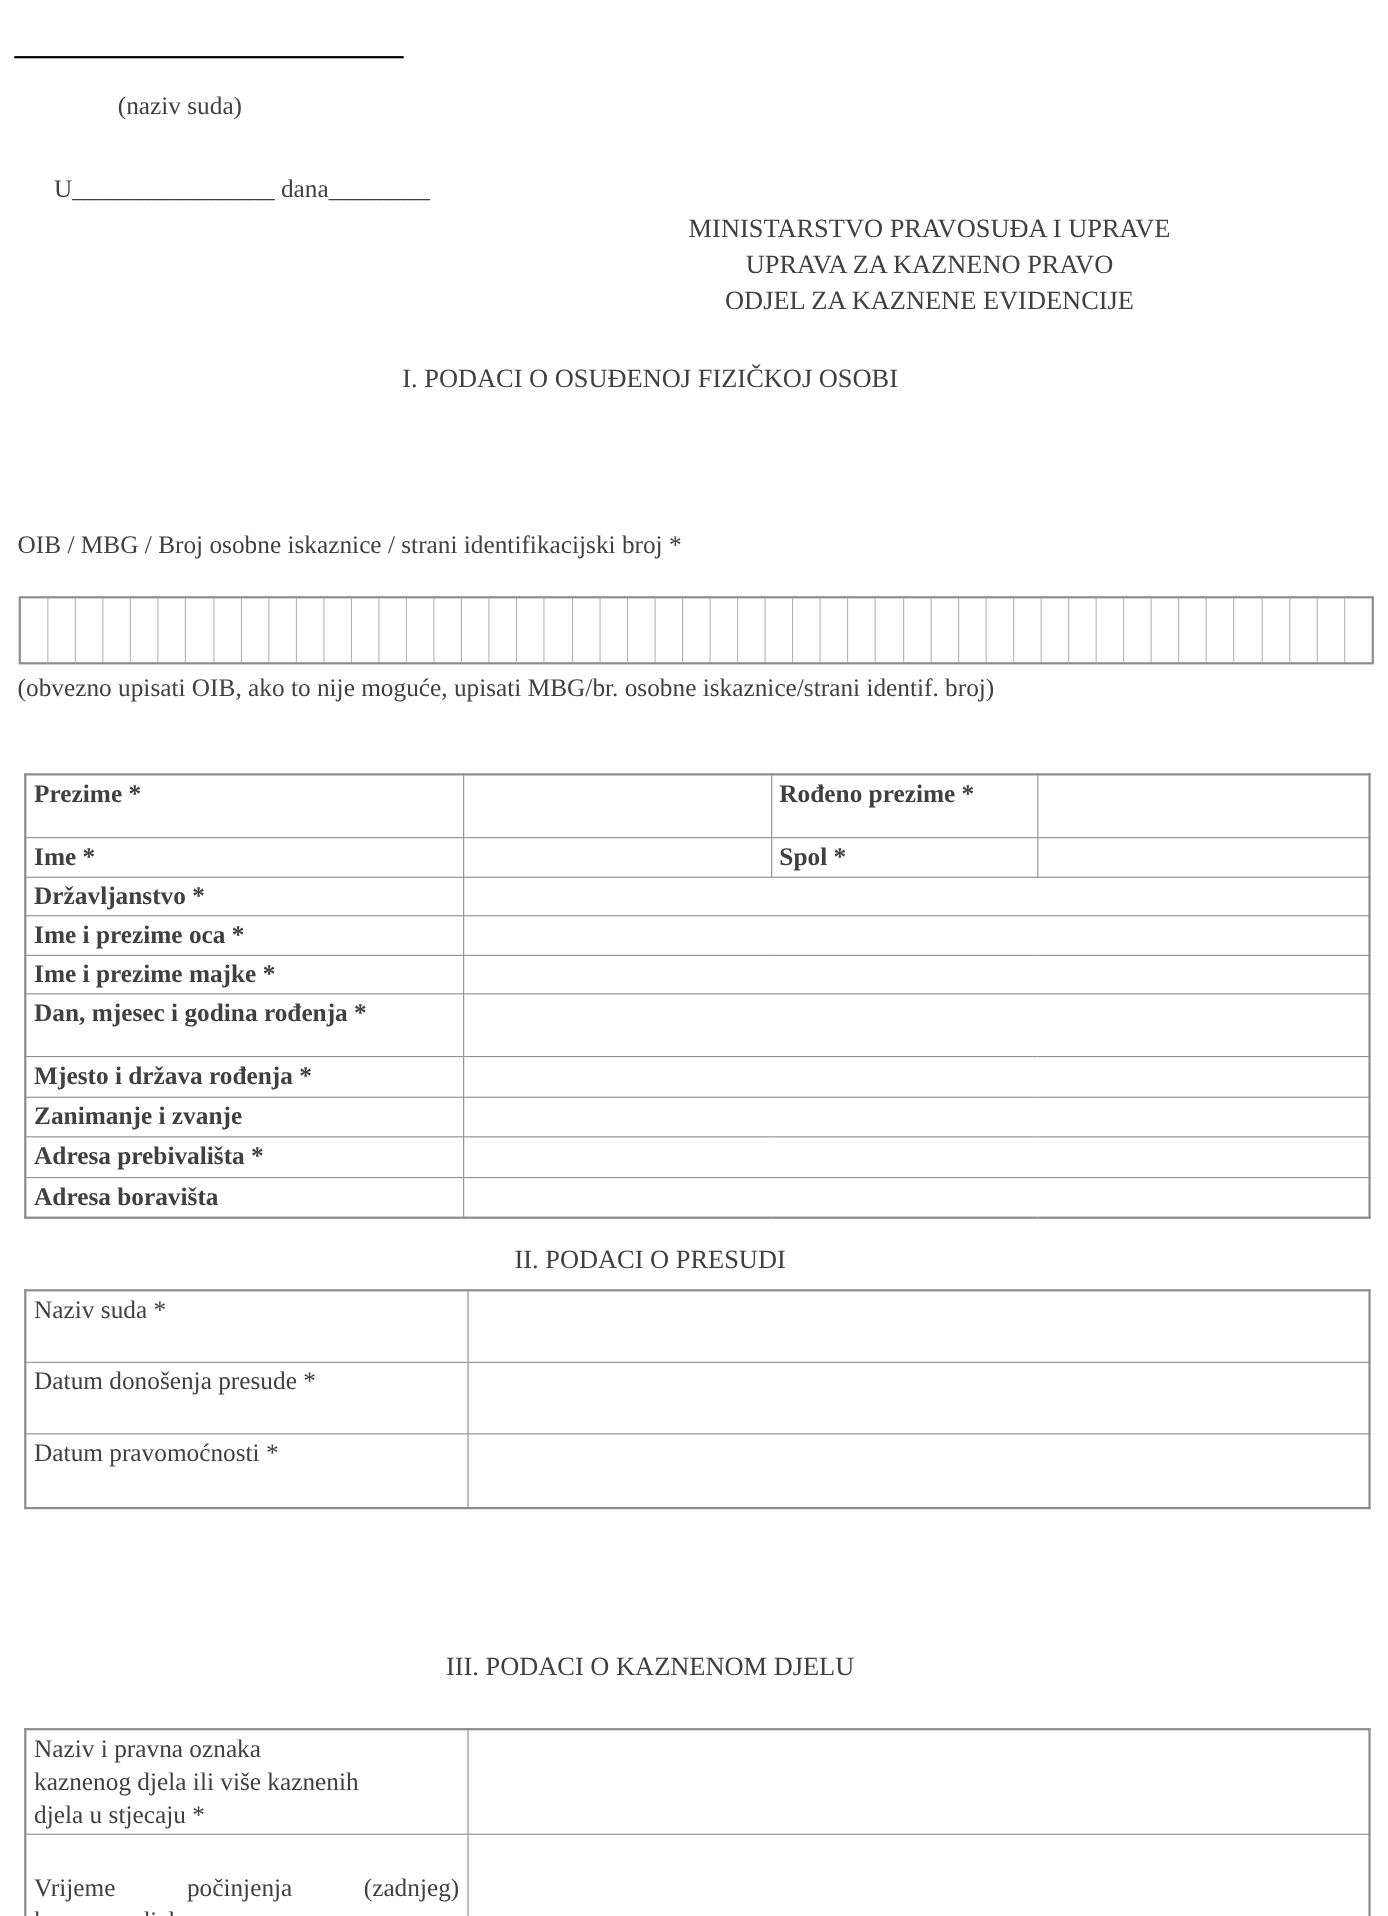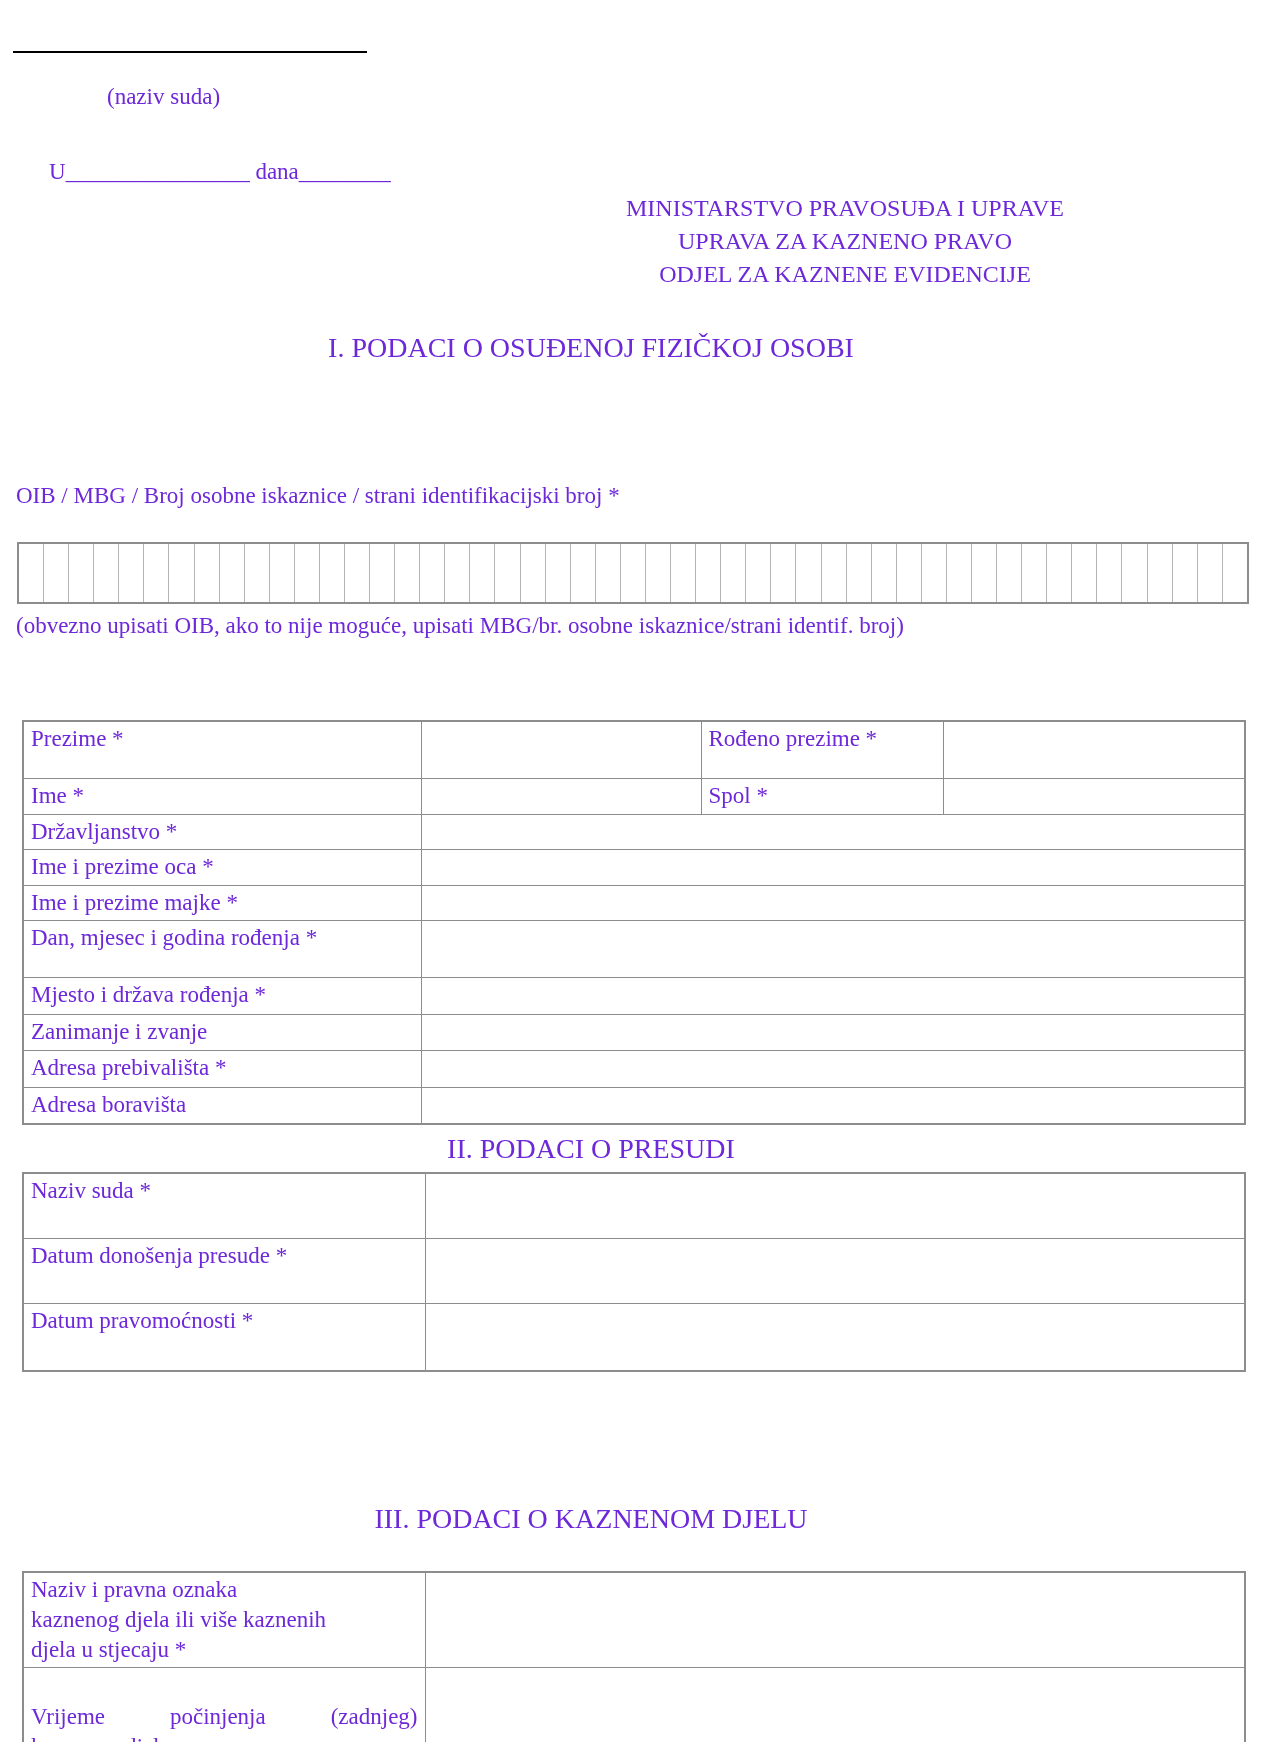--- a/index.html
+++ b/index.html
@@ -2,40 +2,40 @@
 <html><head>
 <meta charset="utf-8">
 <style>
   html,body{margin:0;padding:0;background:#fff;}
   .page{
     position:relative;
     width:1262px;
     height:1742px;
     background:#fff;
     font-family:"Liberation Serif","DejaVu Serif",serif;
-    color:#6d28d9;
+    color:#404040;
     font-size:23px;
     line-height:1.3;
     overflow:hidden;
   }
   .rule-top{position:absolute;left:13px;top:51px;width:354px;border-top:2px solid #000;}
   .naziv{position:absolute;left:107px;top:82px;}
   .place-date{position:absolute;left:16px;top:157px;white-space:pre;margin-left:33px;}
   .ministry{position:absolute;left:595px;top:192px;width:500px;text-align:center;line-height:33px;font-size:24px;font-family:Liberation Serif, serif;}
-  .title{position:absolute;left:22px;width:1138px;text-align:center;font-size:28px;}
+  .title{position:absolute;left:22px;width:1138px;text-align:center;font-size:24px;}
   #title1{top:330px;}
   #title2{top:1131px;}
   #title3{top:1501px;}
   .oib-label{position:absolute;left:16px;top:481px;}
   .oib-grid{position:absolute;left:17px;top:542px;width:1228px;height:58px;display:flex;border:2px solid #8d8d8d;background:#fff;}
   .oib-cell{flex:1;border-right:1px solid #b4b4b4;}
   .oib-cell:last-child{border-right:none;}
   .oib-note{position:absolute;left:16px;top:611px;}
   table.form{border-collapse:collapse;table-layout:fixed;position:absolute;left:22px;width:1222px;border:2px solid #8d8d8d;}
-  #table1{top:720px;}
+  #table1{top:703px;font-weight:bold;}
   #table2{top:1172px;}
   #table3{top:1571px;}
   td{border:1px solid #8d8d8d;vertical-align:top;padding:2px 7px;line-height:30px;overflow:hidden;}
   .lbl{white-space:normal;}
   .jl{text-align:justify;text-align-last:justify;margin-top:32px;}
 </style>
 </head>
 <body>
 
 <div class="page">

